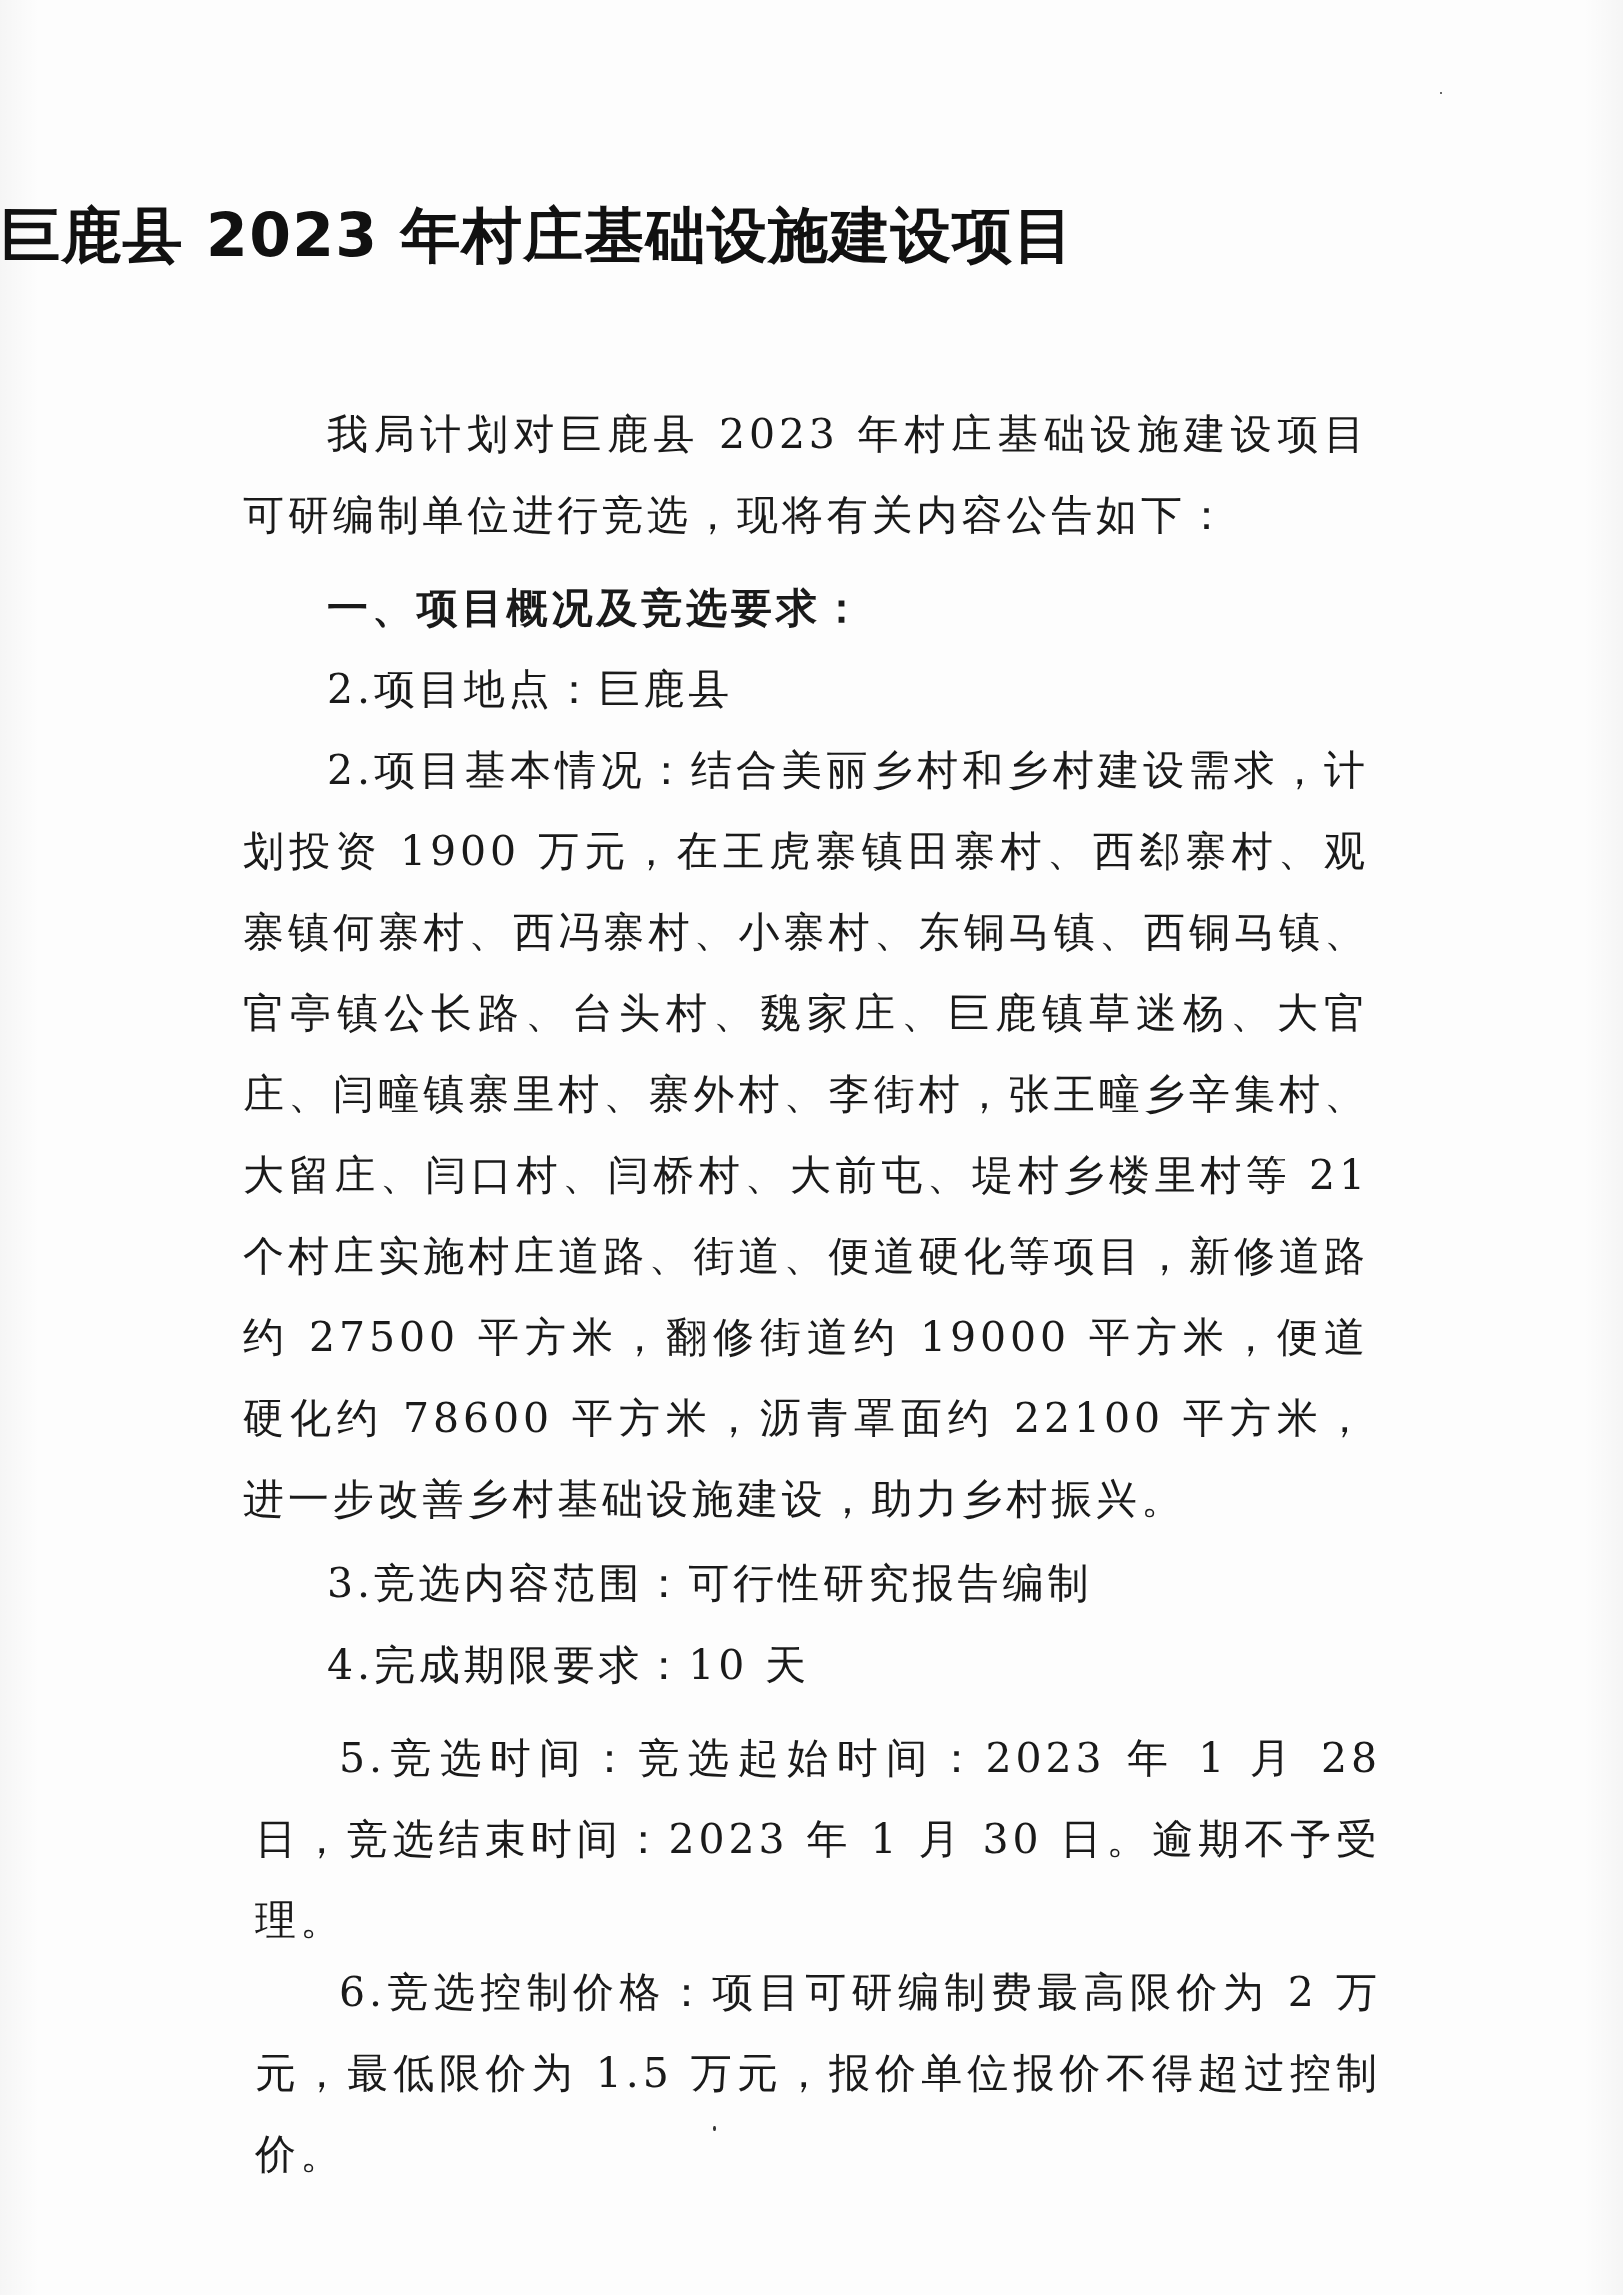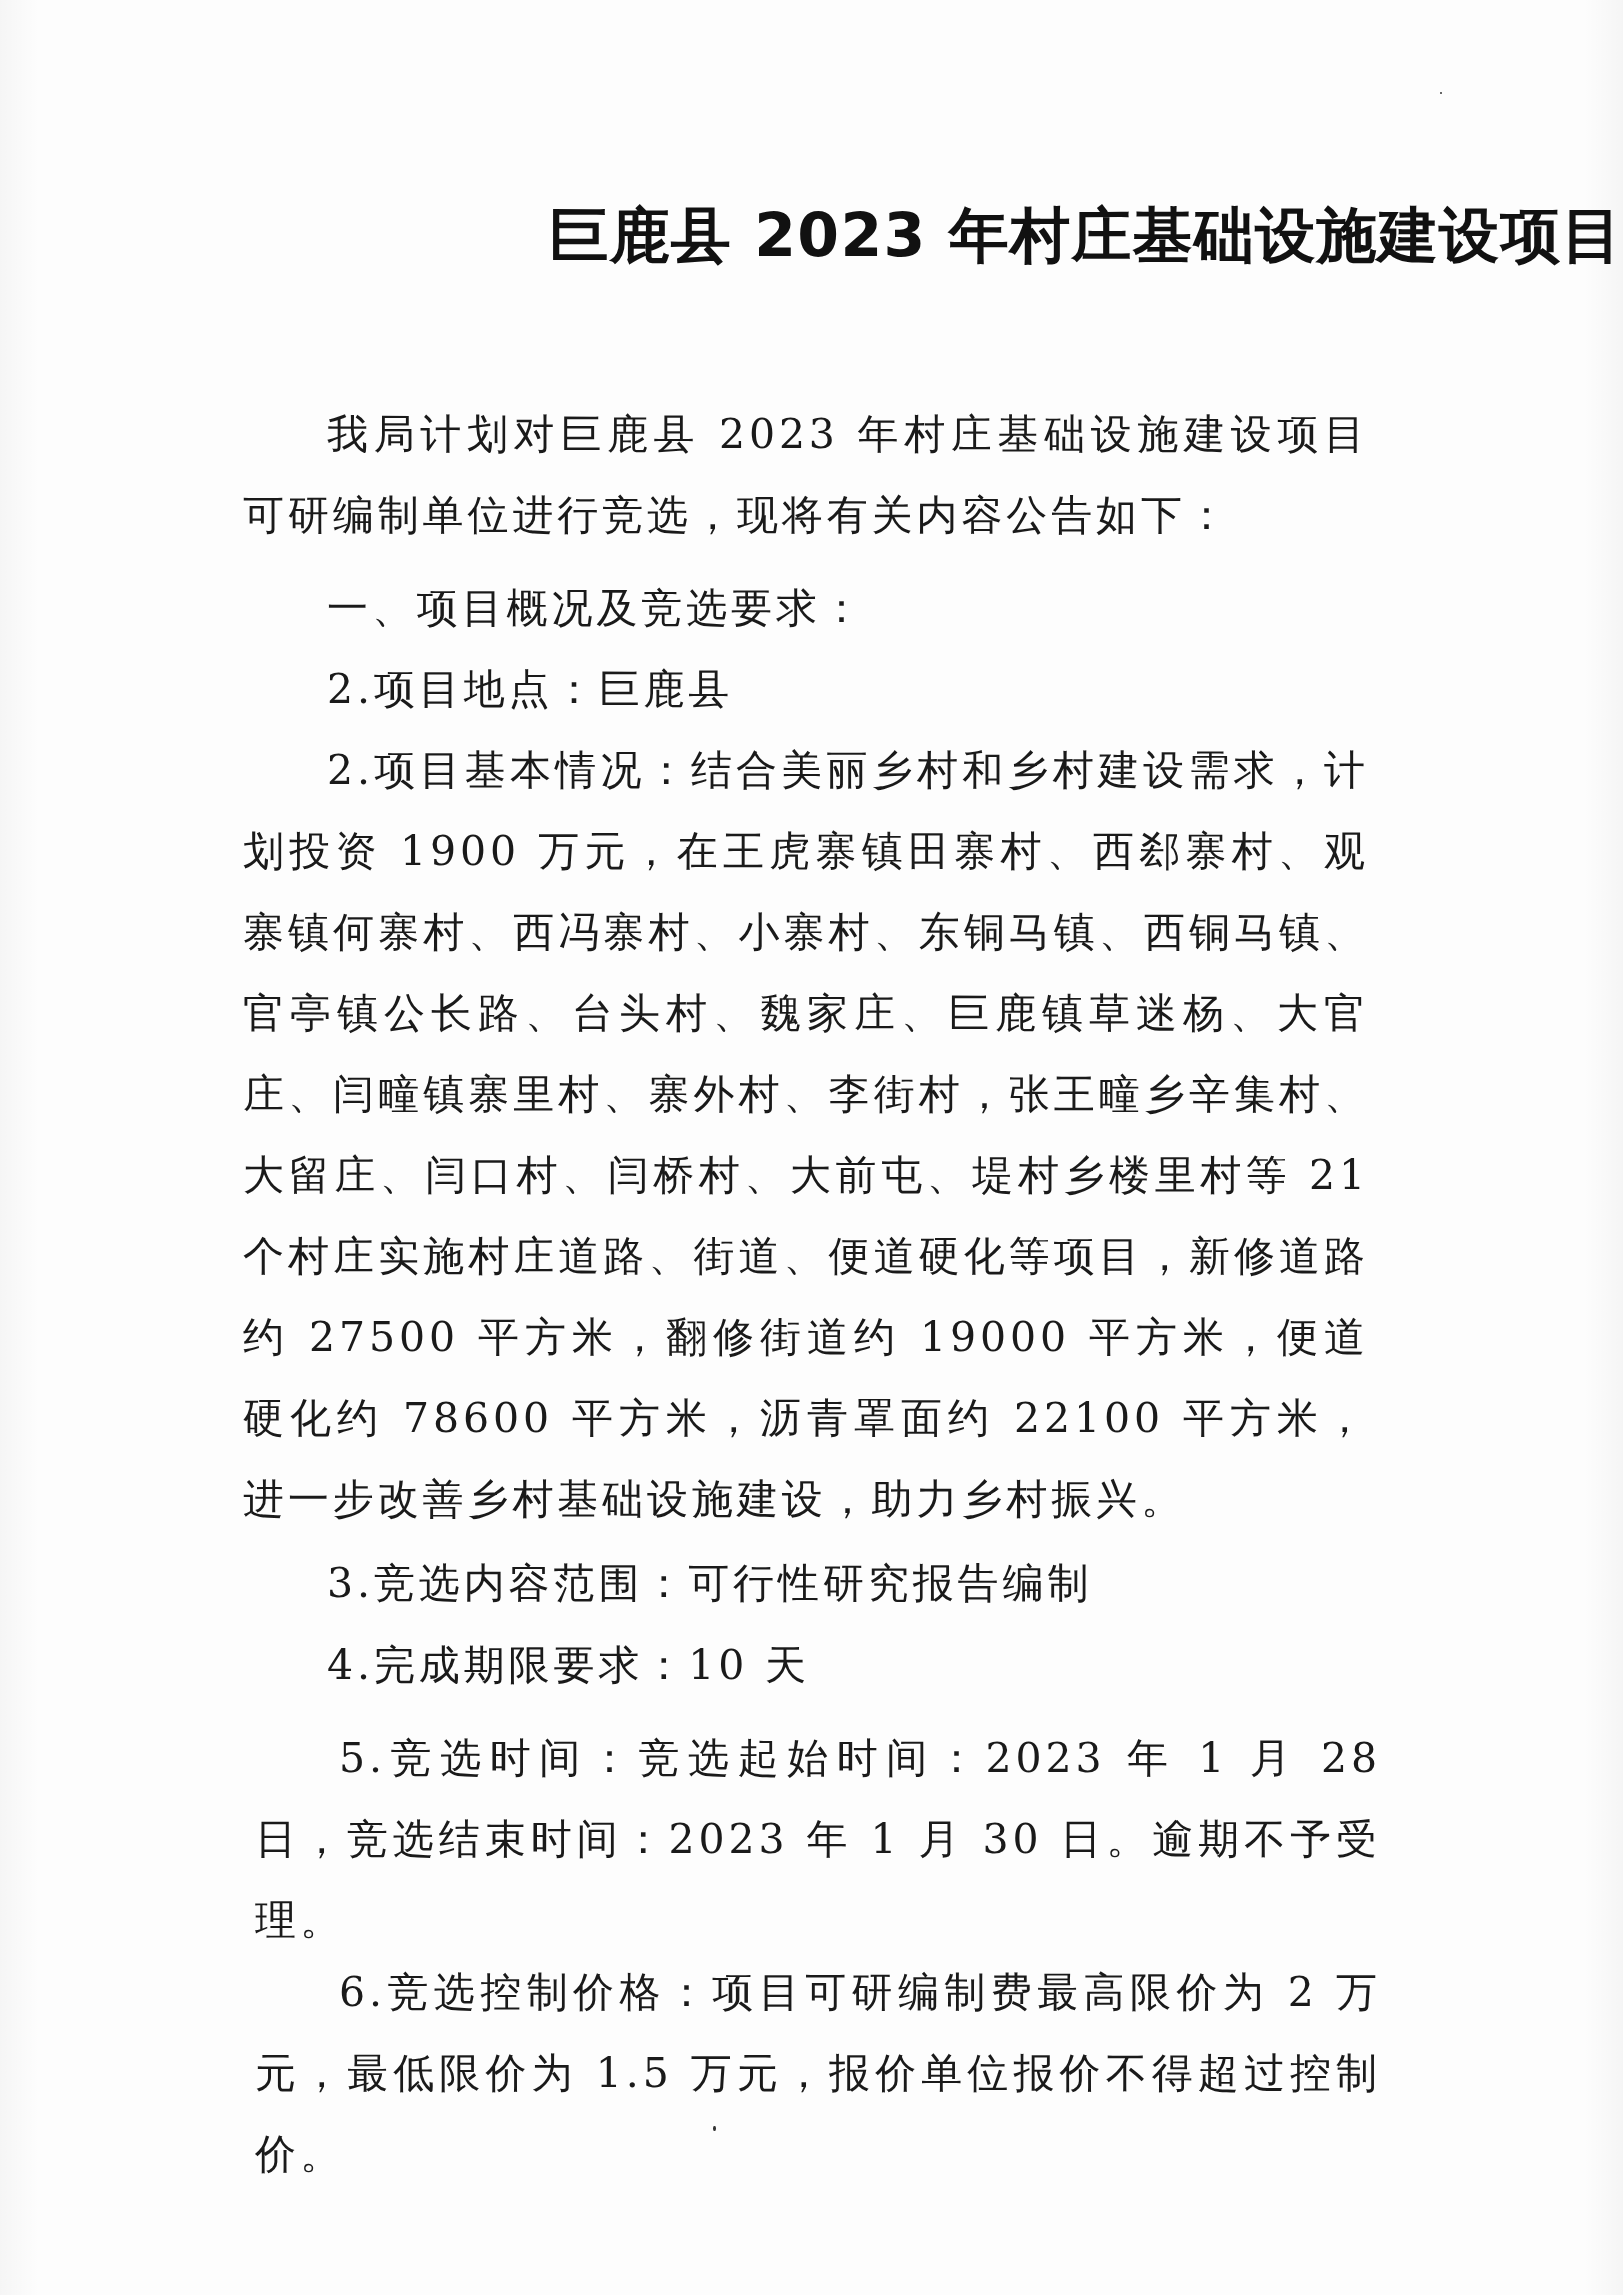--- a/index.html
+++ b/index.html
@@ -21,21 +21,21 @@
       width: 1623px;
       height: 2295px;
       background:
         linear-gradient(90deg, rgba(0,0,0,0.03) 0px, rgba(0,0,0,0) 39px, rgba(0,0,0,0) 1584px, rgba(0,0,0,0.03) 1623px),
         #fdfdfd;
     }
     .title {
       position: absolute;
       left: 0;
       width: 1623px;
-      text-align: right;
+      text-align: left;
       font-family: "DejaVu Sans", "Liberation Sans", sans-serif;
       font-weight: bold;
       font-size: 60px;
       line-height: 79px;
       letter-spacing: 1.3px;
       color: #111;
     }
     .title.line1 { top: 196px; }
     .title.line2 { top: 281px; }
 
@@ -49,21 +49,21 @@
     }
     .para {
       position: absolute;
       left: 0;
       width: 1126px;
       line-height: 81px;
       text-align: justify;
       text-align-last: left;
     }
     .indent { text-indent: 84px; }
-    .heading-1 { font-weight: normal; }
+    .heading-1 { font-weight: bold; }
 
     .speck {
       position: absolute;
       background: #333;
       border-radius: 50%;
     }
   </style>
 </head>
 <body>
 

